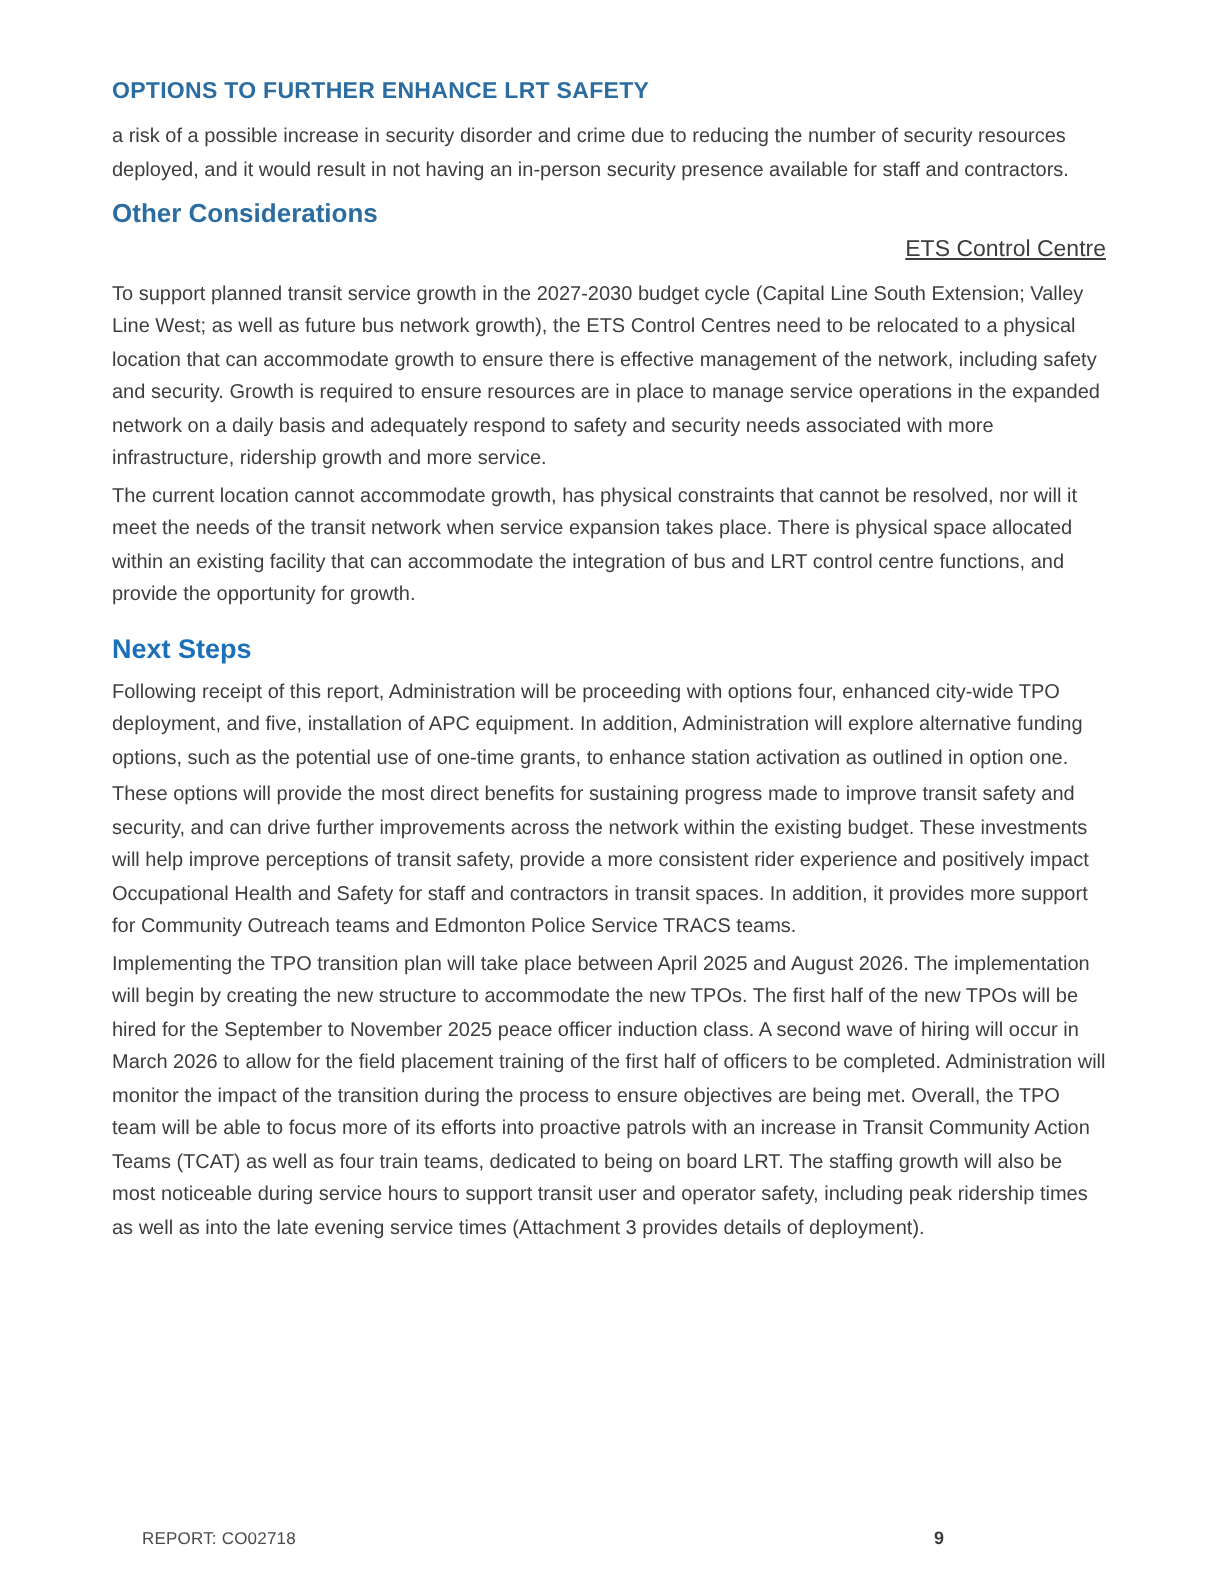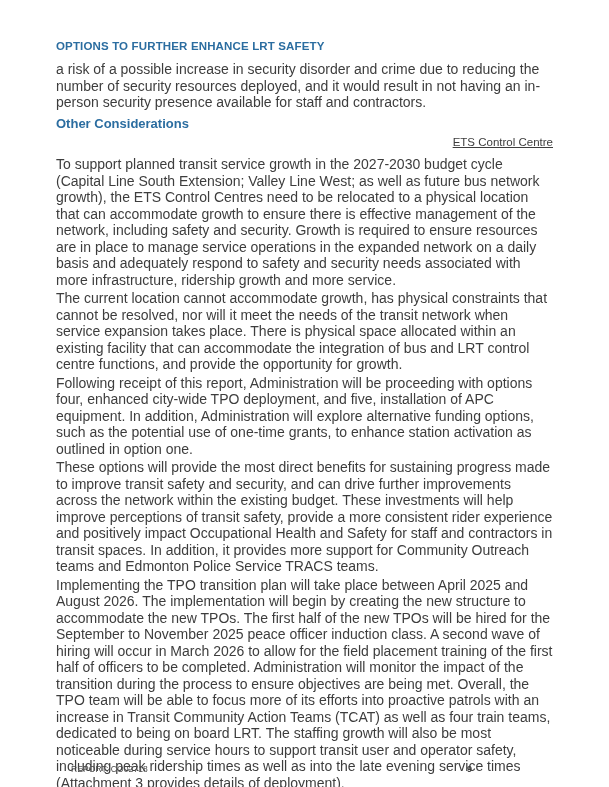--- a/index.html
+++ b/index.html
@@ -23,21 +23,21 @@
   }
   .page-heading {
     font-size: 11.5px;
     font-weight: 700;
     line-height: 16px;
     letter-spacing: 0.15px;
     color: var(--heading-blue);
     margin: 0 0 7px 0;
   }
   .body-para {
-    font-size: 14px;
+    font-size: 10px;
     line-height: 16.5px;
     margin: 0 0 2px 0;
   }
   .section-heading {
     font-size: 13px;
     font-weight: 700;
     line-height: 17px;
     color: var(--heading-blue);
     margin: 4px 0 2px 0;
   }
@@ -94,20 +94,21 @@
   <p class="body-para">a risk of a possible increase in security disorder and crime due to reducing the number of security resources deployed, and it would result in not having an in-person security presence available for staff and contractors.</p>
 
   <div class="section-heading">Other Considerations</div>
 
   <div class="sub-heading">ETS Control Centre</div>
 
   <p class="body-para">To support planned transit service growth in the 2027-2030 budget cycle (Capital Line South Extension; Valley Line West; as well as future bus network growth), the ETS Control Centres need to be relocated to a physical location that can accommodate growth to ensure there is effective management of the network, including safety and security. Growth is required to ensure resources are in place to manage service operations in the expanded network on a daily basis and adequately respond to safety and security needs associated with more infrastructure, ridership growth and more service.</p>
 
   <p class="body-para">The current location cannot accommodate growth, has physical constraints that cannot be resolved, nor will it meet the needs of the transit network when service expansion takes place. There is physical space allocated within an existing facility that can accommodate the integration of bus and LRT control centre functions, and provide the opportunity for growth.</p>
 
+  <div class="next-steps-heading">Next Steps</div>
 
   <p class="body-para">Following receipt of this report, Administration will be proceeding with options four, enhanced city-wide TPO deployment, and five, installation of APC equipment. In addition, Administration will explore alternative funding options, such as the potential use of one-time grants, to enhance station activation as outlined in option one.</p>
 
   <p class="body-para">These options will provide the most direct benefits for sustaining progress made to improve transit safety and security, and can drive further improvements across the network within the existing budget. These investments will help improve perceptions of transit safety, provide a more consistent rider experience and positively impact Occupational Health and Safety for staff and contractors in transit spaces. In addition, it provides more support for Community Outreach teams and Edmonton Police Service TRACS teams.</p>
 
   <p class="body-para">Implementing the TPO transition plan will take place between April 2025 and August 2026. The implementation will begin by creating the new structure to accommodate the new TPOs. The first half of the new TPOs will be hired for the September to November 2025 peace officer induction class. A second wave of hiring will occur in March 2026 to allow for the field placement training of the first half of officers to be completed. Administration will monitor the impact of the transition during the process to ensure objectives are being met. Overall, the TPO team will be able to focus more of its efforts into proactive patrols with an increase in Transit Community Action Teams (TCAT) as well as four train teams, dedicated to being on board LRT. The staffing growth will also be most noticeable during service hours to support transit user and operator safety, including peak ridership times as well as into the late evening service times (Attachment 3 provides details of deployment).</p>
 
   <div class="footer">
     <span class="footer-report">REPORT: CO02718</span>
     <span class="footer-page-number">9</span>

